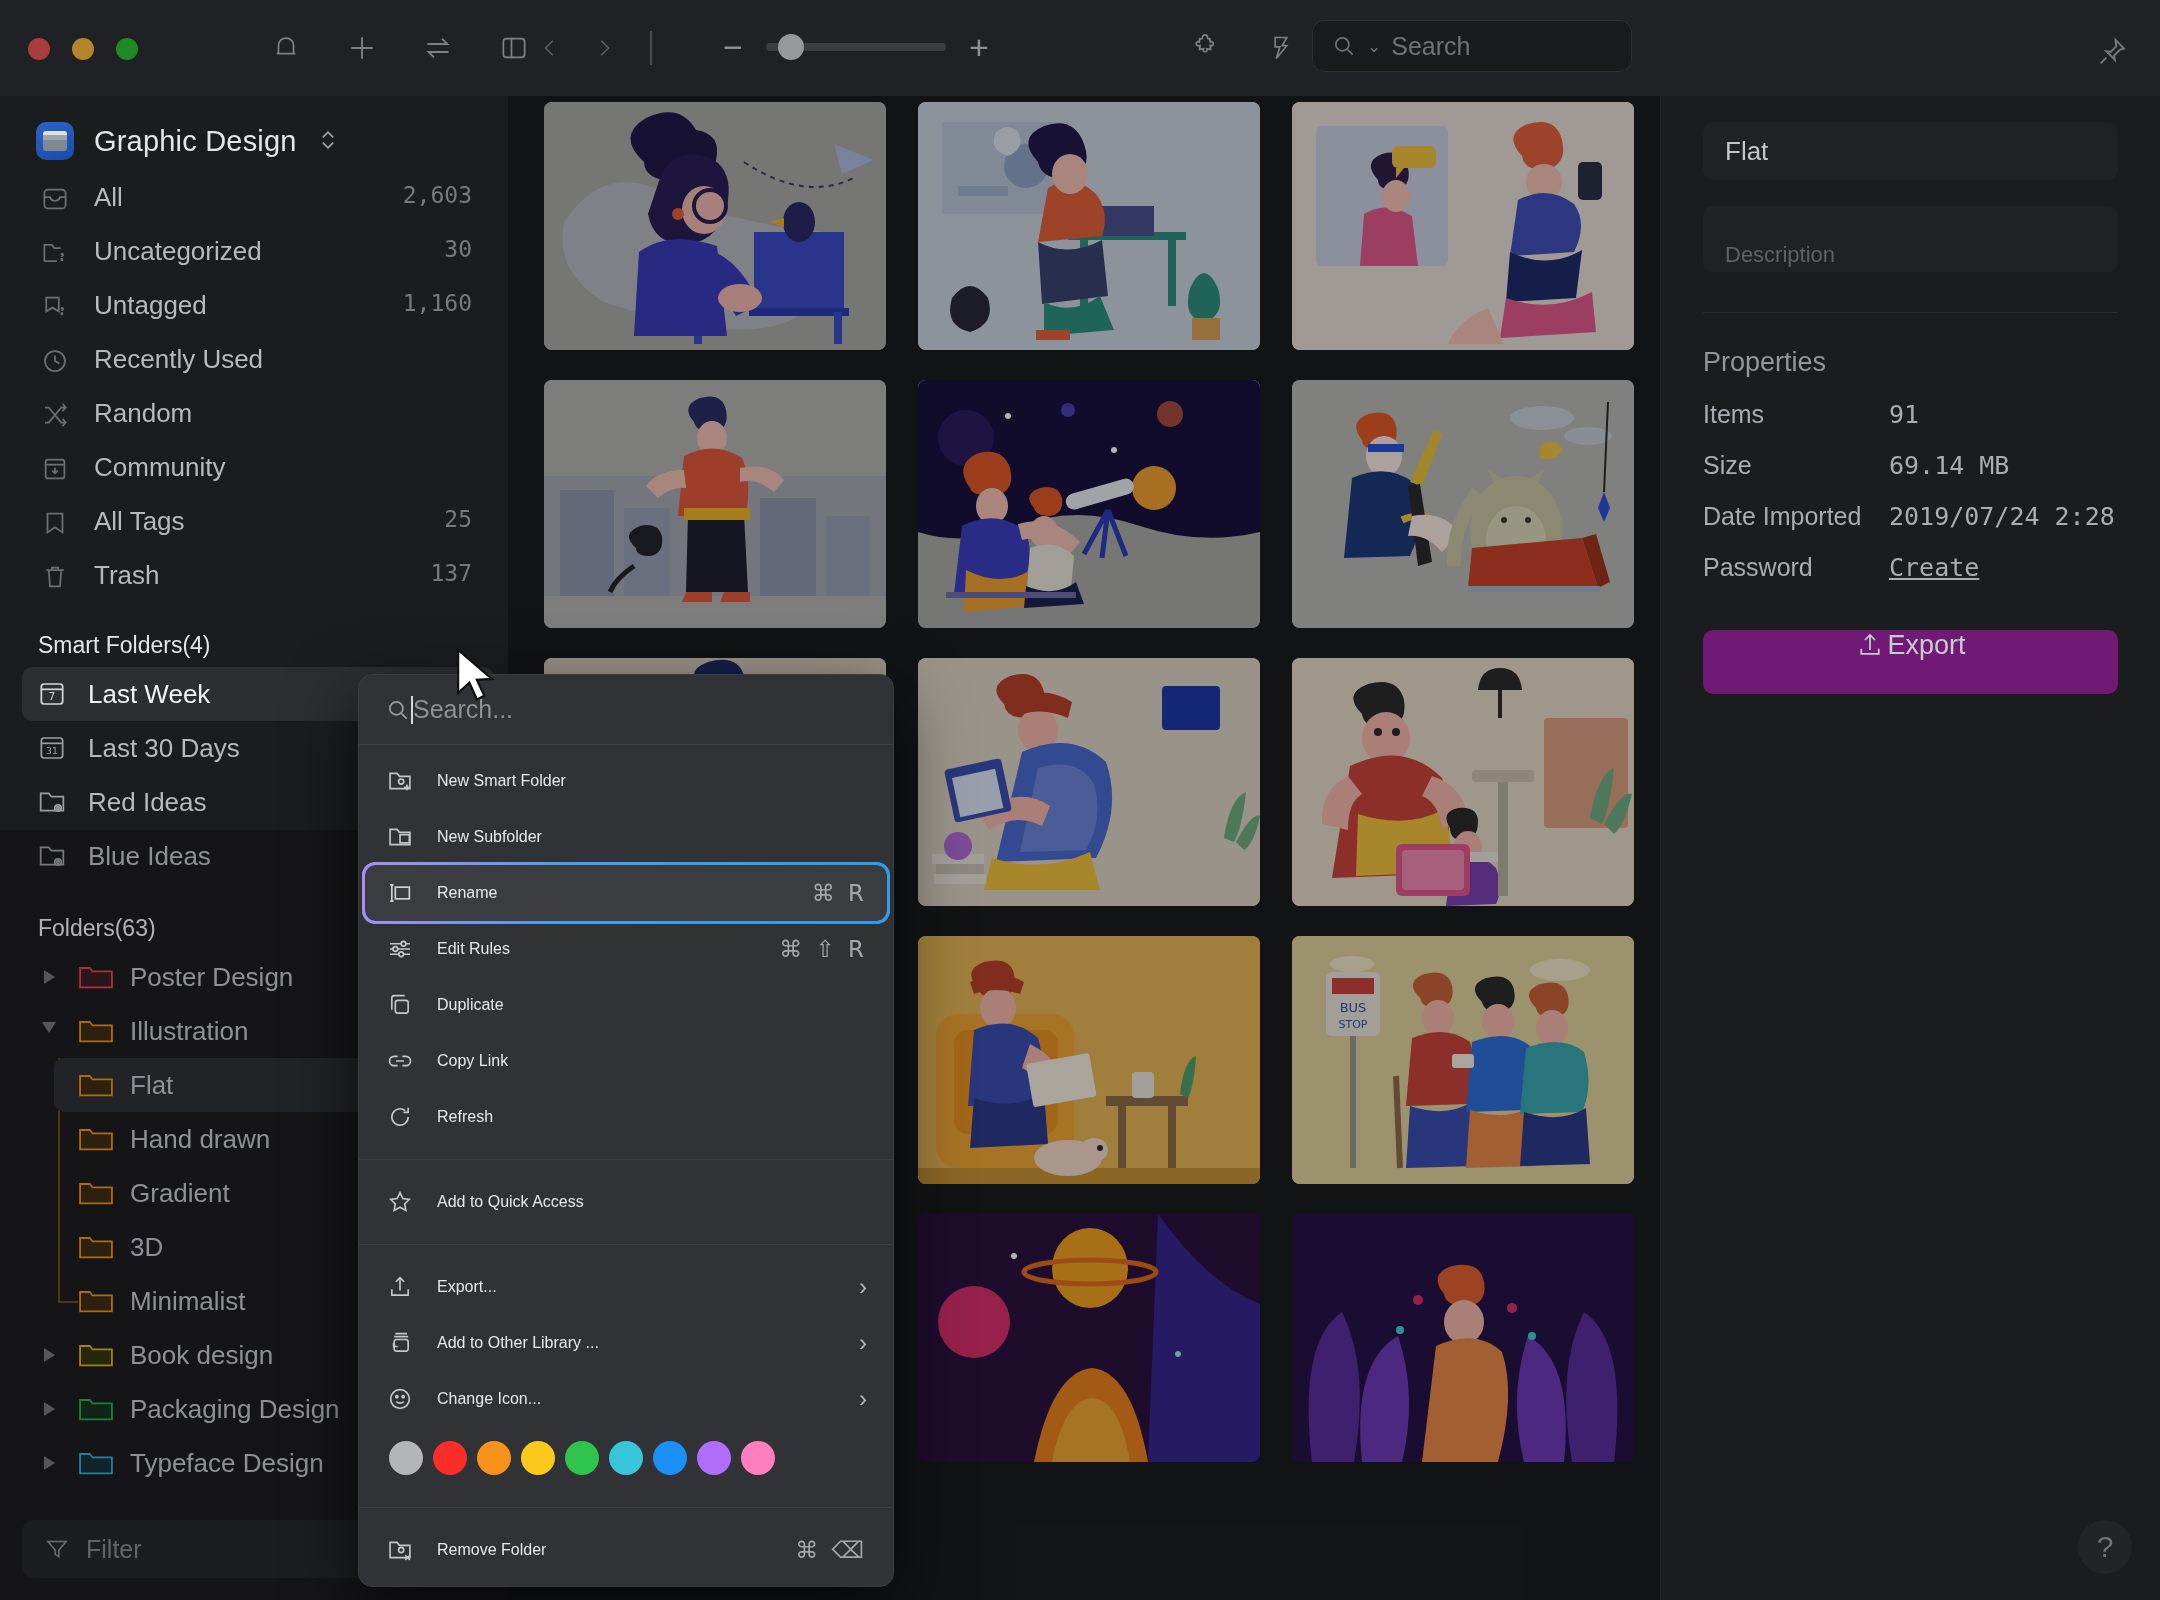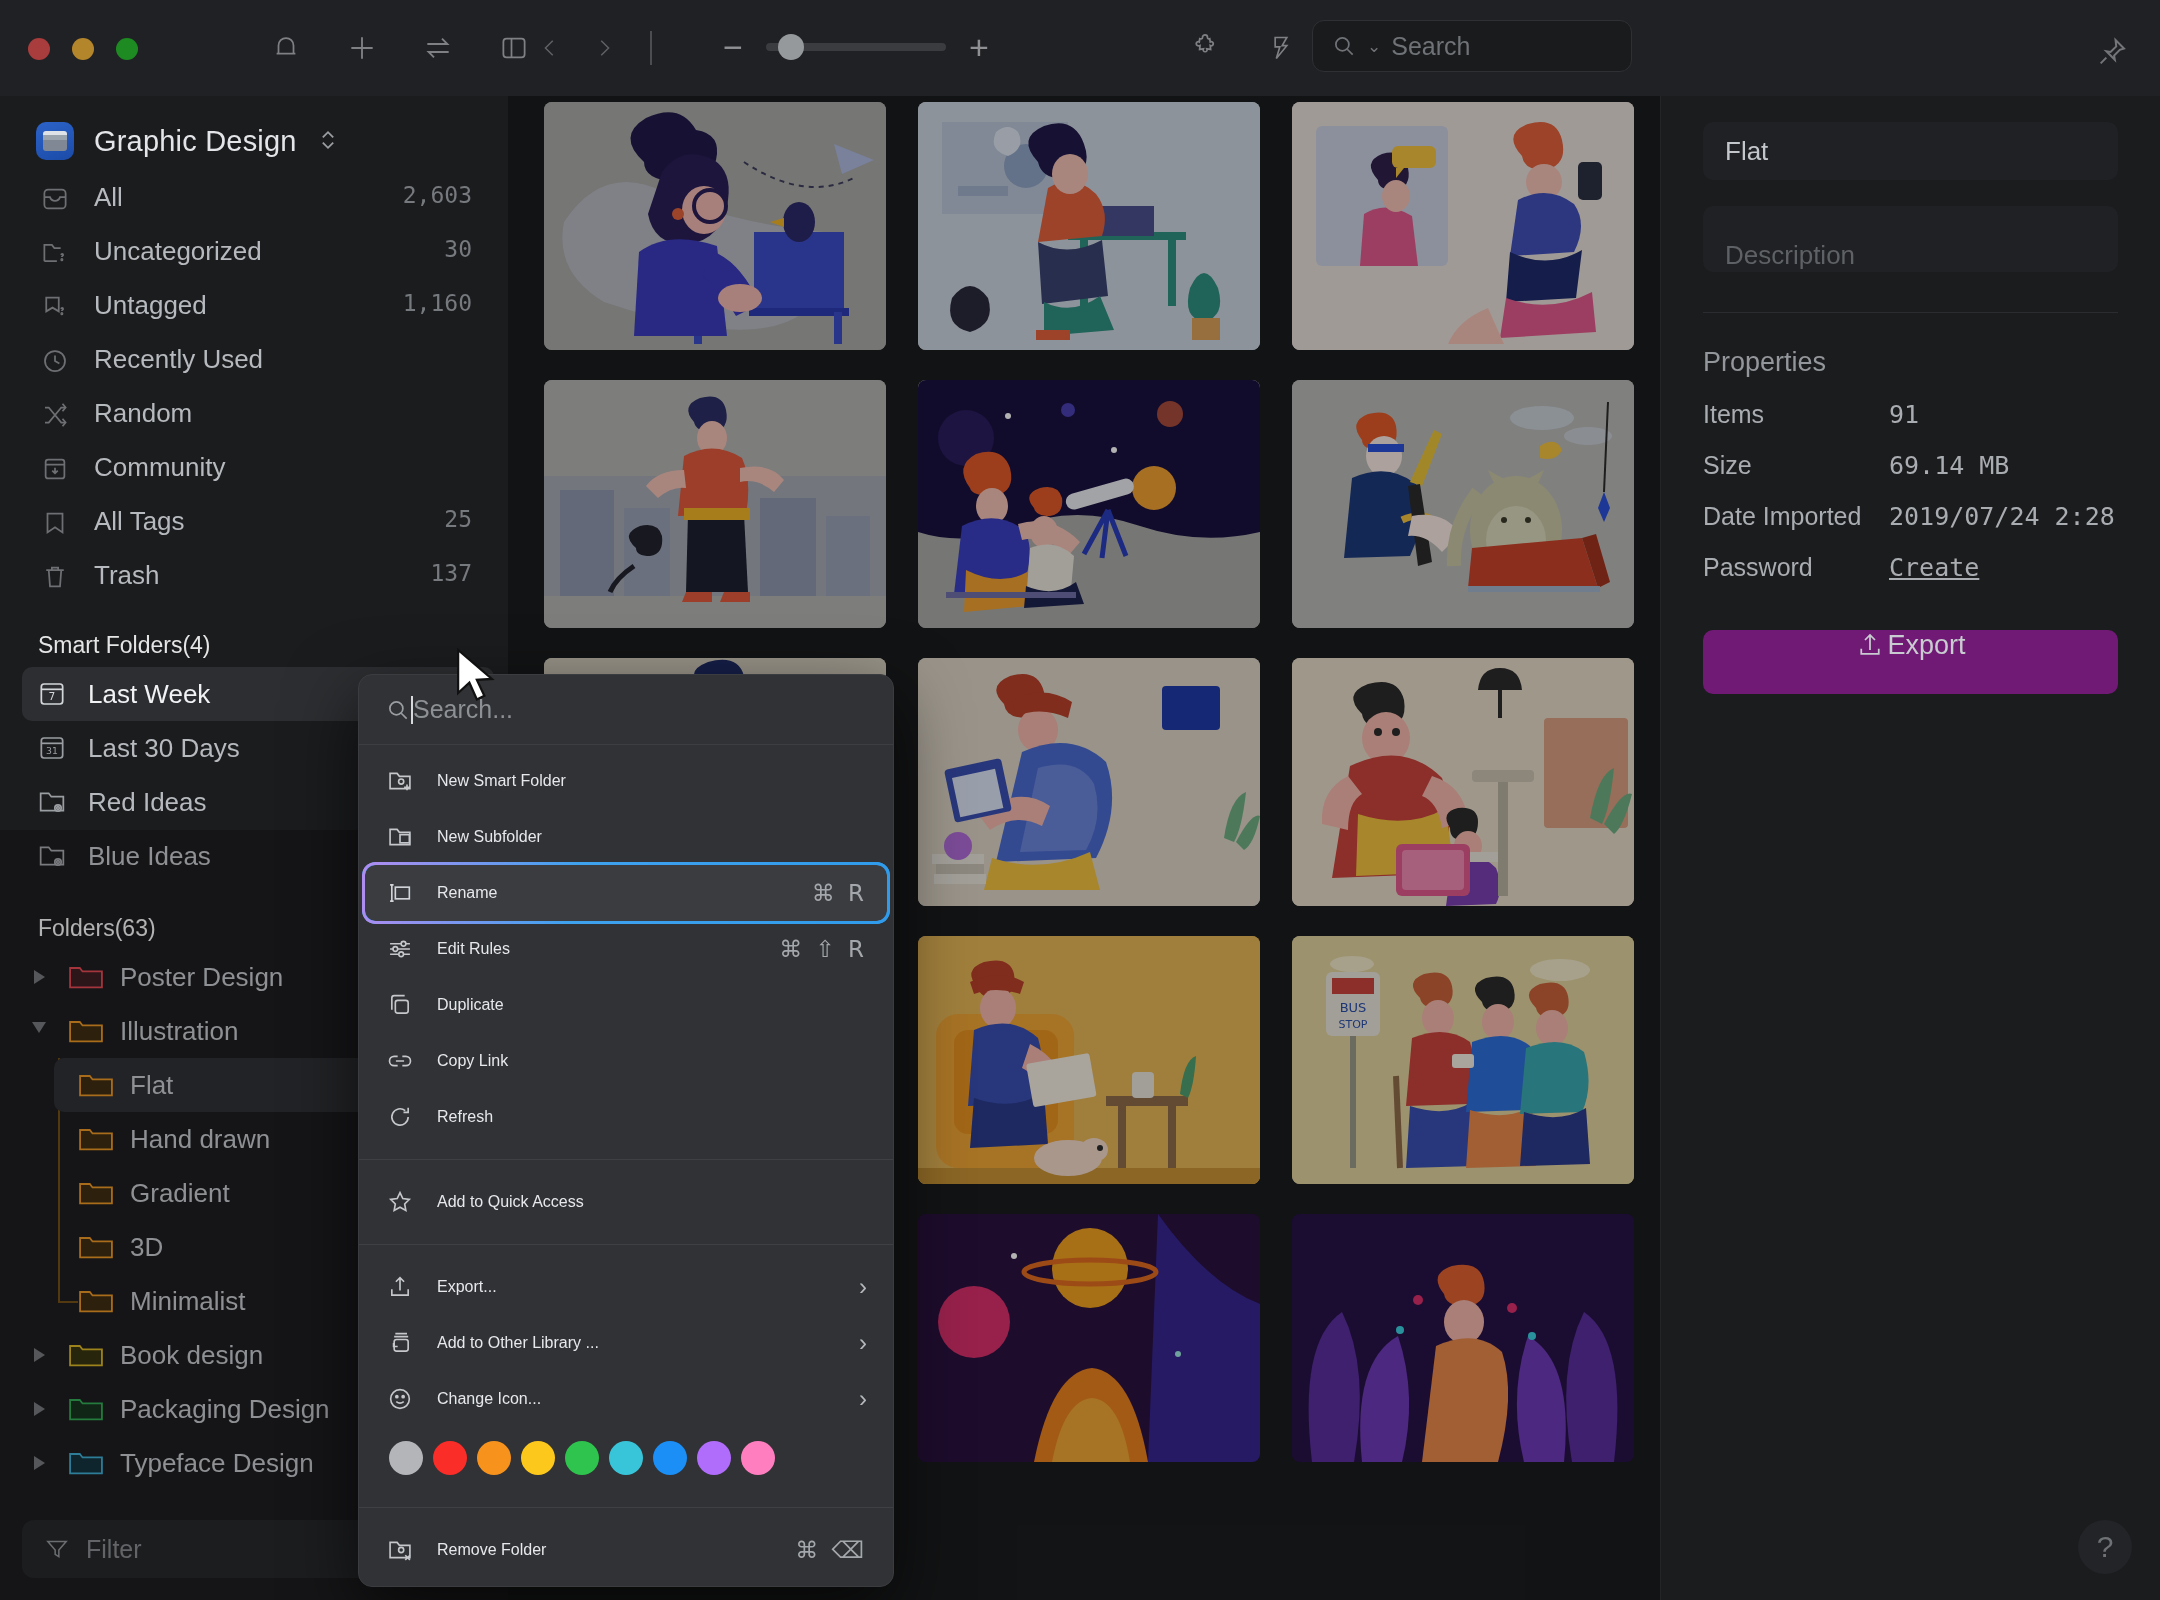--- a/index.html
+++ b/index.html
@@ -69,21 +69,21 @@
     gap: 22px;
   }
   .navrow .ic { width: 34px; height: 34px; display:flex; align-items:center; justify-content:center; opacity:.55; flex: 0 0 34px;}
   .navrow .lbl { font-size: 26px; color: #b6b9bd; flex: 1; }
   .navrow .cnt { font-size: 23px; color: #76797d; font-family: "DejaVu Sans Mono", monospace; }
 
   .sect-title { padding: 18px 0 8px 38px; font-size: 23px; color: #e5e5e5; }
 
   .treerow {
     position: relative; display: flex; align-items: center; height: 54px;
-    padding-left: 26px; gap: 16px; margin: 0 14px 0 0;
+    padding-left: 36px; gap: 16px; margin: 0 14px 0 0;
   }
   .treerow .tw { width: 26px; flex: 0 0 26px; display:flex; align-items:center; justify-content:center; }
   .treerow .fic { width: 36px; flex: 0 0 36px; display:flex; align-items:center; }
   .treerow .lbl { font-size: 26px; color: #b6b9bd; }
   .treerow.sel { background: #2c2e31; border-radius: 10px; }
   .treerow.child { padding-left: 78px; }
   .tri { width: 0; height: 0; border-left: 11px solid #6d7074; border-top: 7px solid transparent; border-bottom: 7px solid transparent; }
   .tri.open { border-left: 7px solid transparent; border-right: 7px solid transparent; border-top: 11px solid #6d7074; }
   .vrule { position: absolute; left: 58px; top: 0; bottom: 0; width: 2px; background: #6b4a15; }
   .hrule { position: absolute; left: 58px; top: 50%; width: 20px; height: 2px; background: #6b4a15; }
@@ -121,21 +121,21 @@
   
   .inspector {
     position: absolute; top: 96px; left: 1660px; width: 500px; height: 1504px;
     background: #1b1c1e; border-left: 1px solid #232528;
   }
   .field {
     margin: 26px 42px 0 42px; height: 58px; background: #202124;
     border-radius: 10px; display: flex; align-items: center; padding: 0 22px;
   }
   .field .val { font-size: 26px; color: #c3c6ca; }
-  .field .ph { font-size: 26px; color: #5e6165; margin-top: 32px; }
+  .field .ph { font-size: 22px; color: #5e6165; margin-top: 32px; }
   .hr { margin: 40px 42px 0 42px; height: 1px; background: #2a2c2f; }
   .prop-title { margin: 34px 0 0 42px; font-size: 27px; color: #93969a; }
   .proprow { display: flex; margin: 22px 42px 0 42px; }
   .proprow .k { width: 186px; font-size: 25px; color: #a9acb0; }
   .proprow .v { font-size: 25px; color: #a9acb0; font-family: "DejaVu Sans Mono", monospace; }
   .proprow .v.link { text-decoration: underline; cursor: pointer; }
   .export-btn {
     margin: 48px 42px 0 42px; height: 64px; background: #701a75; border-radius: 10px;
     display: flex; align-items: flex-start; justify-content: center; gap: 2px;
   }

